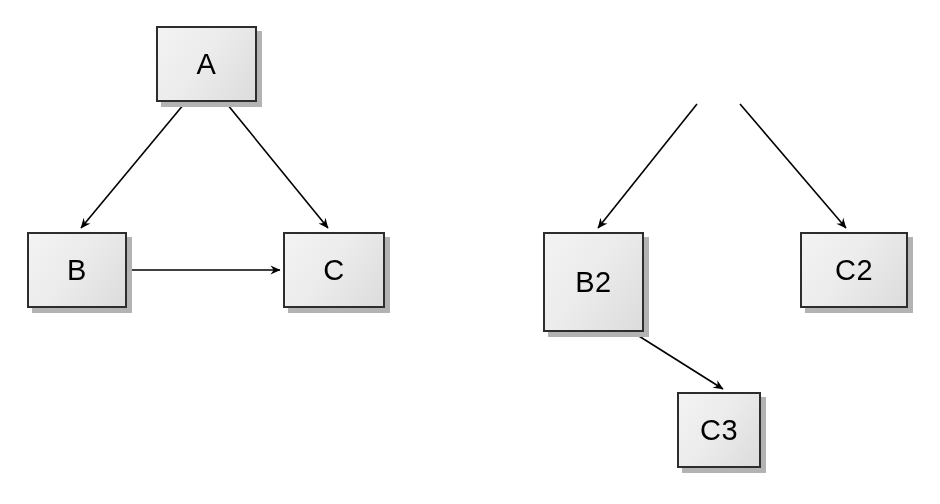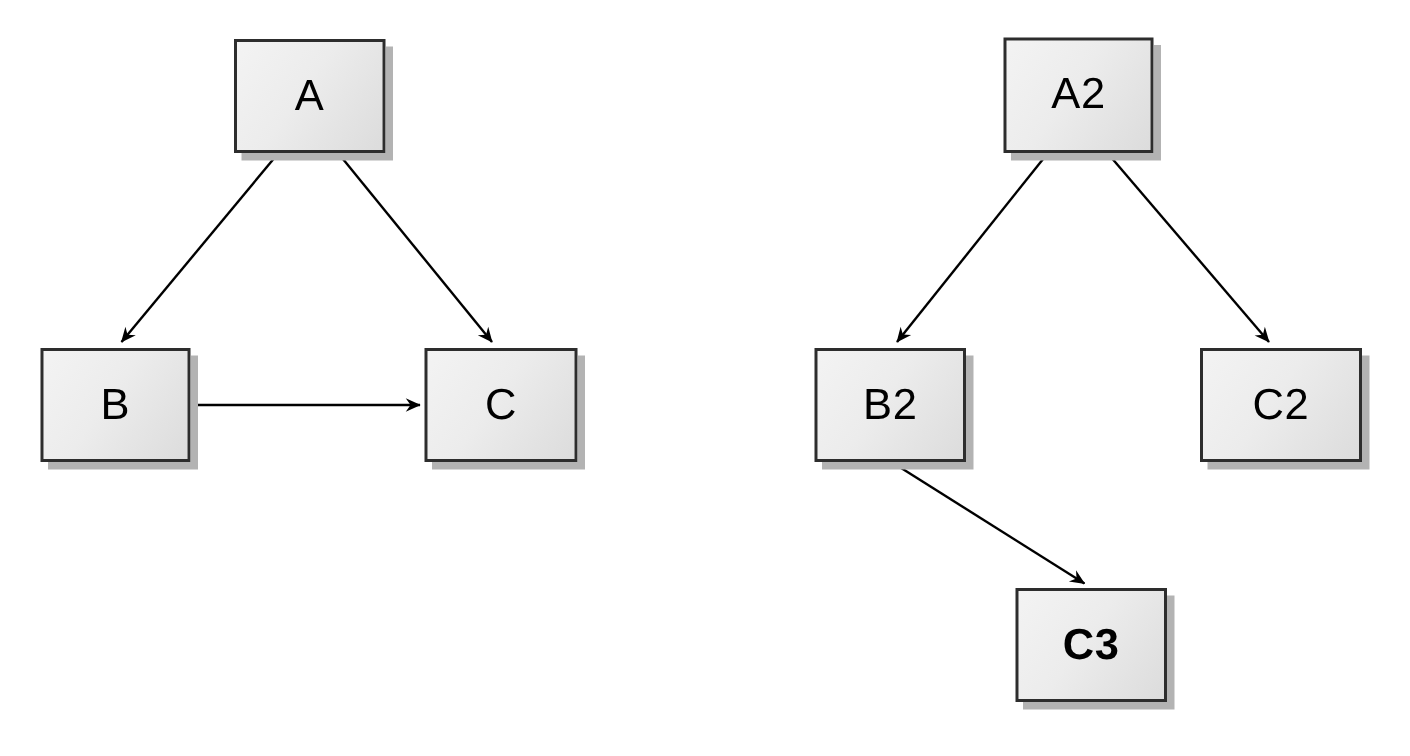--- a/index.html
+++ b/index.html
@@ -39,23 +39,23 @@
   }
   .node-label { line-height: 1; }
 
   
   .node-A  { left: 156px; top:  26px; width: 101px; height: 76px; }
   .node-B  { left:  27px; top: 232px; width: 100px; height: 76px; }
   .node-C  { left: 283px; top: 232px; width: 102px; height: 76px; }
 
   
   .node-A2 { left: 669px; top:  25px; width: 100px; height: 77px; }
-  .node-B2 { left: 543px; top: 232px; width: 101px; height: 76px; }
+  .node-B2 { left: 543px; top: 232px; width: 101px; height: 100px; }
   .node-C2 { left: 800px; top: 232px; width:  108px; height: 76px; }
-  .node-C3 { left: 677px; top: 392px; width: 101px; height: 76px; font-weight: bold; }
+  .node-C3 { left: 677px; top: 392px; width: 84px; height: 76px; }
 </style>
 </head>
 <body>
 
 <div class="canvas">
 
   <svg class="edges" viewBox="0 0 940 504" xmlns="http://www.w3.org/2000/svg">
     <defs>
       <marker id="arrowhead" viewBox="0 0 12 12" refX="10.5" refY="6" markerWidth="12" markerHeight="12" orient="auto" markerUnits="userSpaceOnUse">
         <path d="M1,1.5 L11,6 L1,10.5 L4.2,6 Z" fill="#000000"></path>
@@ -74,23 +74,20 @@
   <div class="node node-A">
     <span class="node-label">A</span>
   </div>
   <div class="node node-B">
     <span class="node-label">B</span>
   </div>
   <div class="node node-C">
     <span class="node-label">C</span>
   </div>
 
-  <div class="node node-A2">
-    <span class="node-label">A2</span>
-  </div>
   <div class="node node-B2">
     <span class="node-label">B2</span>
   </div>
   <div class="node node-C2">
     <span class="node-label">C2</span>
   </div>
   <div class="node node-C3">
     <span class="node-label">C3</span>
   </div>
 

